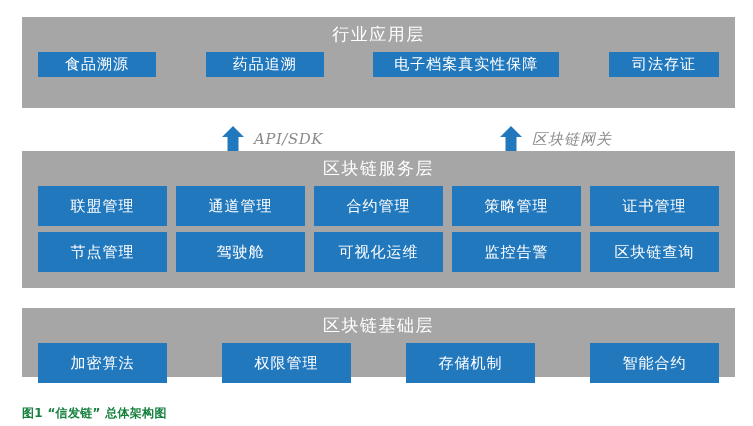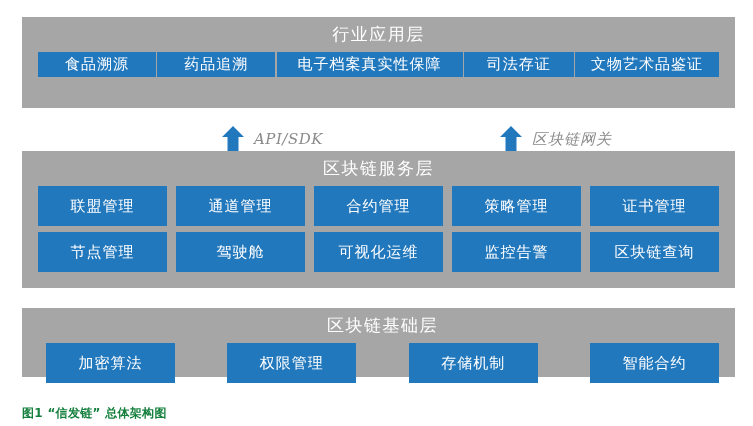--- a/index.html
+++ b/index.html
@@ -129,21 +129,20 @@
     top: 151px;
     height: 137px;
   }
   #layer-service .box-row { height: 40px; }
   #layer-service .node-box { width: 129px; }
 
   
   #layer-base {
     top: 308px;
     height: 69px;
-    padding-left: 8px;
   }
   #layer-base .box-row { height: 40px; }
   #layer-base .node-box { width: 129px; }
 
   
   #figure-caption {
     position: absolute;
     left: 22px;
     top: 405px;
     font-size: 12px;
@@ -160,21 +159,20 @@
 
 <div id="diagram">
 
   <div class="layer-panel" id="layer-application">
     <div class="layer-title">行业应用层</div>
     <div class="box-row">
       <div class="node-box" id="app-box-0">食品溯源</div>
       <div class="node-box" id="app-box-1">药品追溯</div>
       <div class="node-box" id="app-box-2">电子档案真实性保障</div>
       <div class="node-box" id="app-box-3">司法存证</div>
-      <div class="node-box" id="app-box-4">文物艺术品鉴证</div>
     </div>
   </div>
 
   <div id="connector-band">
 
     <div class="connector" id="connector-api">
       <svg class="arrow-up" viewBox="0 0 22 26">
         <polygon points="11,0 22,11 16.5,11 16.5,26 5.5,26 5.5,11 0,11" fill="#2278bd"></polygon>
       </svg>
       <span class="connector-label">API/SDK</span>

